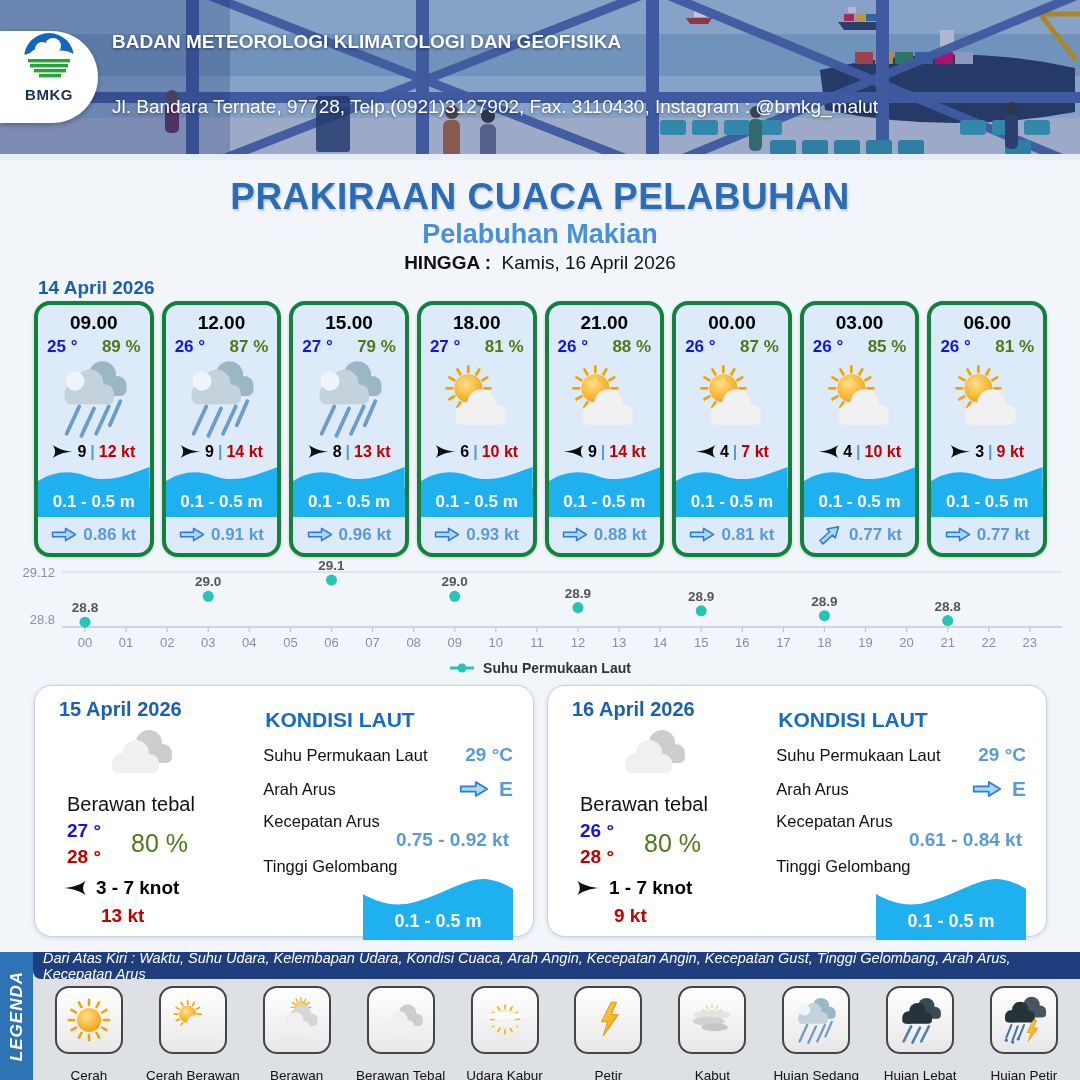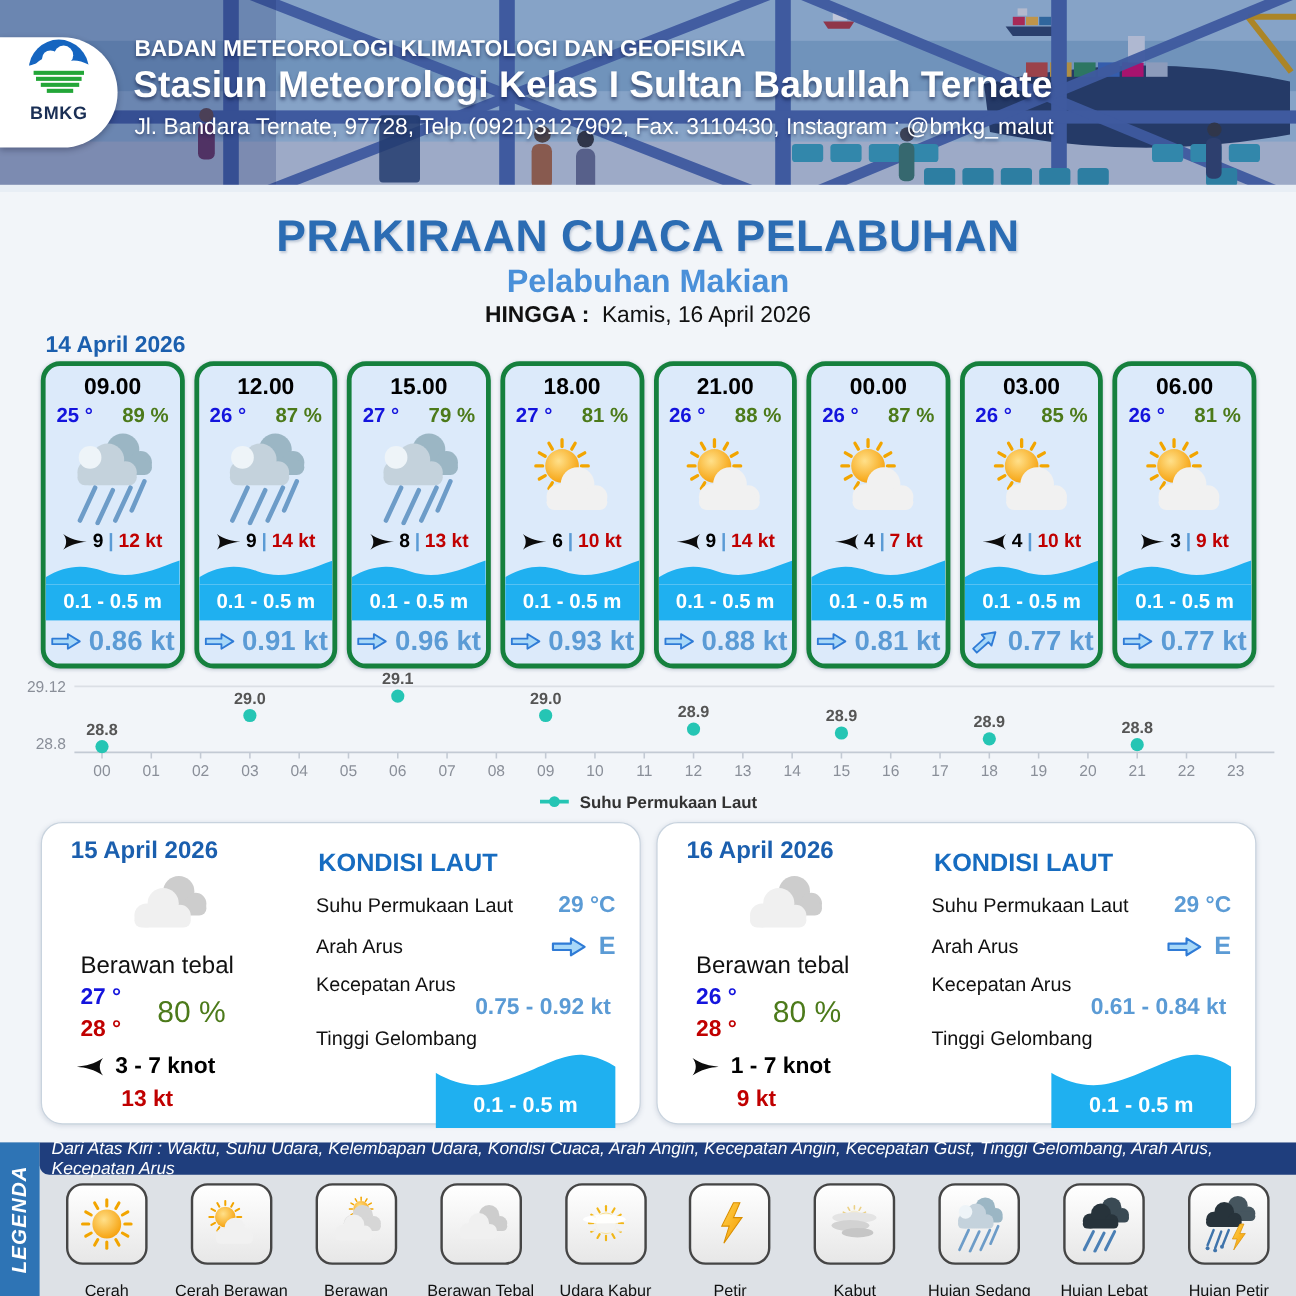--- a/index.html
+++ b/index.html
@@ -31,21 +31,21 @@
   .h-hum{color:#4c7a1a;}
   .h-icon{height:84px;display:flex;align-items:center;justify-content:center;}
   .h-icon svg{width:82px;height:80px;}
   .h-wind{display:flex;align-items:center;justify-content:center;gap:4px;font-weight:bold;font-size:16px;height:26px;}
   .warrow{width:21px;height:15px;flex:none;}
   .h-sep{color:#5b9bd5;}
   .h-gust{color:#c00000;}
   .h-waveTop{margin-top:auto;height:22px;line-height:0;}
   .h-waveTop svg{width:100%;height:22px;display:block;}
   .h-waveBand{background:#1fb0f0;color:#fff;font-weight:bold;font-size:17px;text-align:center;height:31px;line-height:29px;}
-  .h-current{height:37px;display:flex;align-items:center;justify-content:center;gap:6px;font-weight:bold;font-size:23px;color:#5b9bd5;}
+  .h-current{height:37px;display:flex;align-items:center;justify-content:center;gap:6px;font-weight:bold;font-size:17px;color:#5b9bd5;}
   .carrow{width:26px;height:17px;flex:none;}
   .v-left{transform:scaleX(-1);}
   .v-ne{transform:rotate(-42deg);}
 
   
   .chart{position:absolute;left:0;top:548px;width:1080px;height:100px;}
   .chart text{font-family:"Liberation Sans",sans-serif;}
   .chart-legend{position:absolute;left:0;top:660px;width:100%;display:flex;justify-content:center;align-items:center;gap:8px;font-size:14px;color:#333;font-weight:bold;}
 
   
@@ -371,21 +371,20 @@
             <circle cx="31" cy="15" r="8" fill="#fff"></circle>
           <rect x="6" y="28" width="42" height="3.4" fill="#23a638"></rect>
           <rect x="8" y="33" width="38" height="3.4" fill="#23a638"></rect>
           <rect x="12" y="38" width="32" height="3.4" fill="#23a638"></rect>
           <rect x="17" y="43" width="22" height="3.4" fill="#23a638"></rect>
         </g>
       </svg>
       <span class="logo-text">BMKG</span>
     </div>
     <div class="h-org">BADAN METEOROLOGI KLIMATOLOGI DAN GEOFISIKA</div>
-    <div class="h-station">Stasiun Meteorologi Kelas I Sultan Babullah Ternate</div>
     <div class="h-addr">Jl. Bandara Ternate, 97728, Telp.(0921)3127902, Fax. 3110430, Instagram : @bmkg_malut</div>
   </div>
 
   <div class="main-title">PRAKIRAAN CUACA PELABUHAN</div>
   <div class="sub-title">Pelabuhan Makian</div>
   <div class="validity">
     <span><b>HINGGA :</b>&nbsp;
       <span>Kamis, 16 April 2026</span></span>
   </div>
   <div class="hdate">14 April 2026</div>

